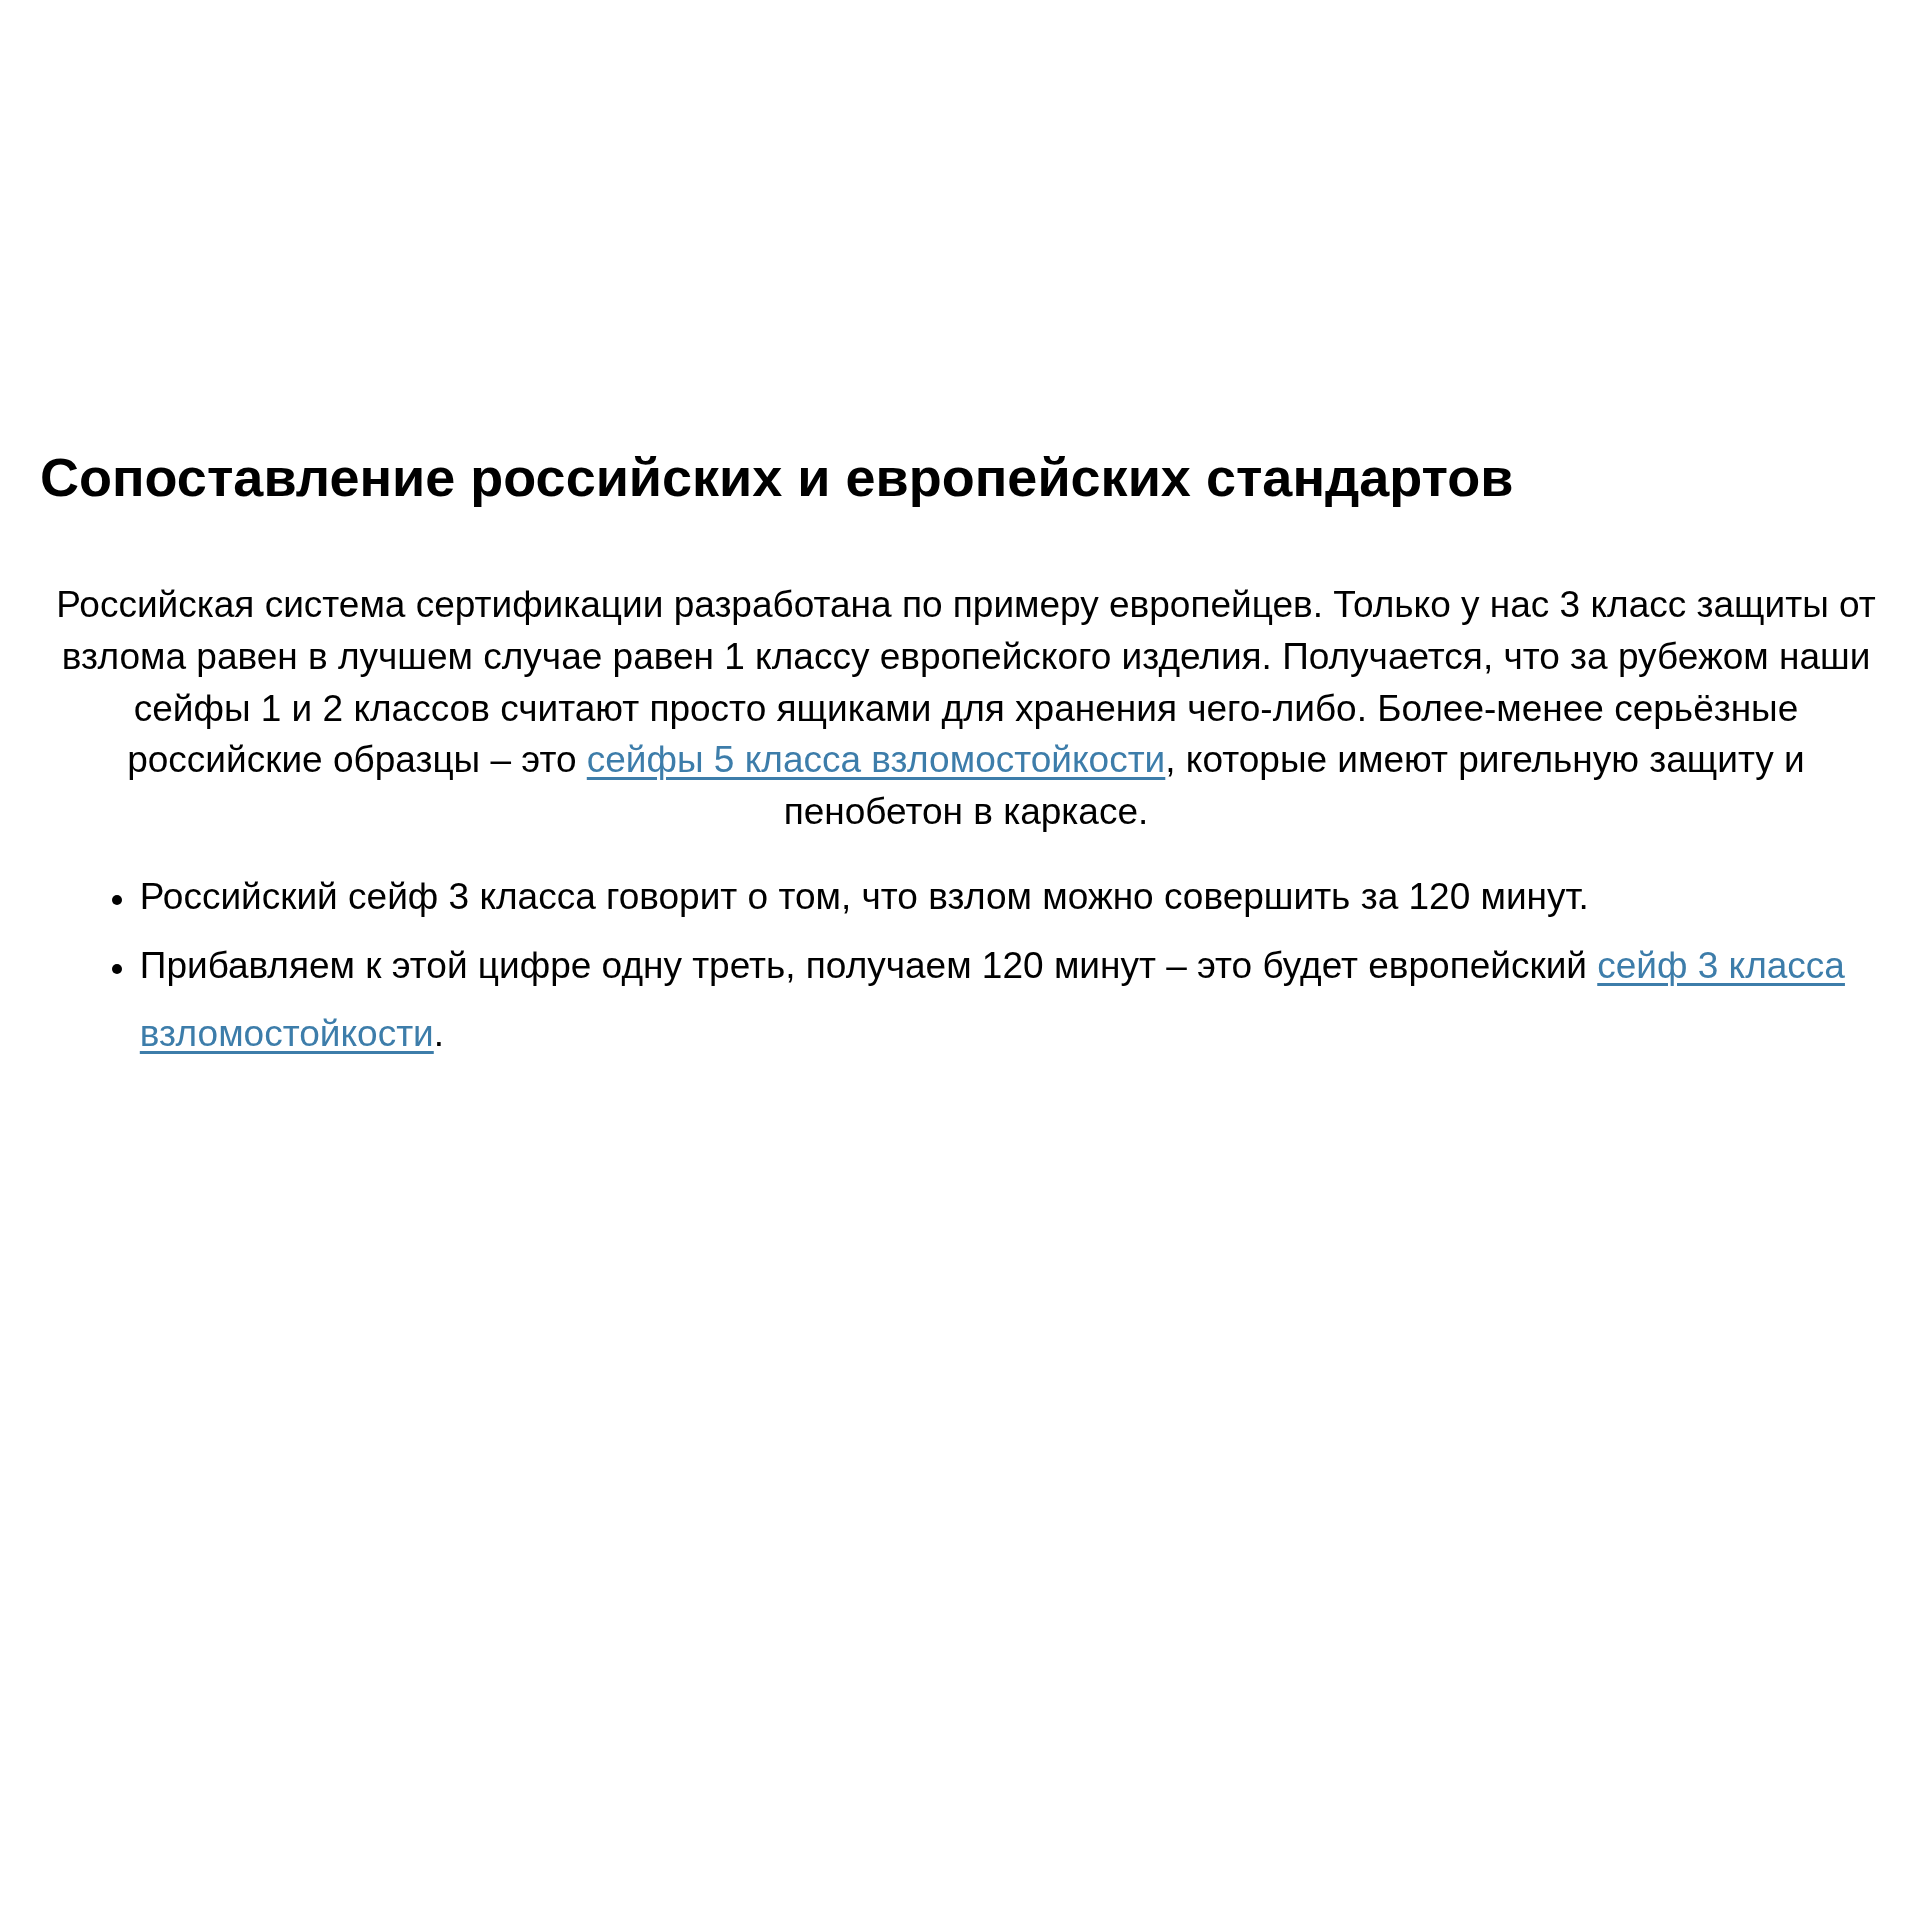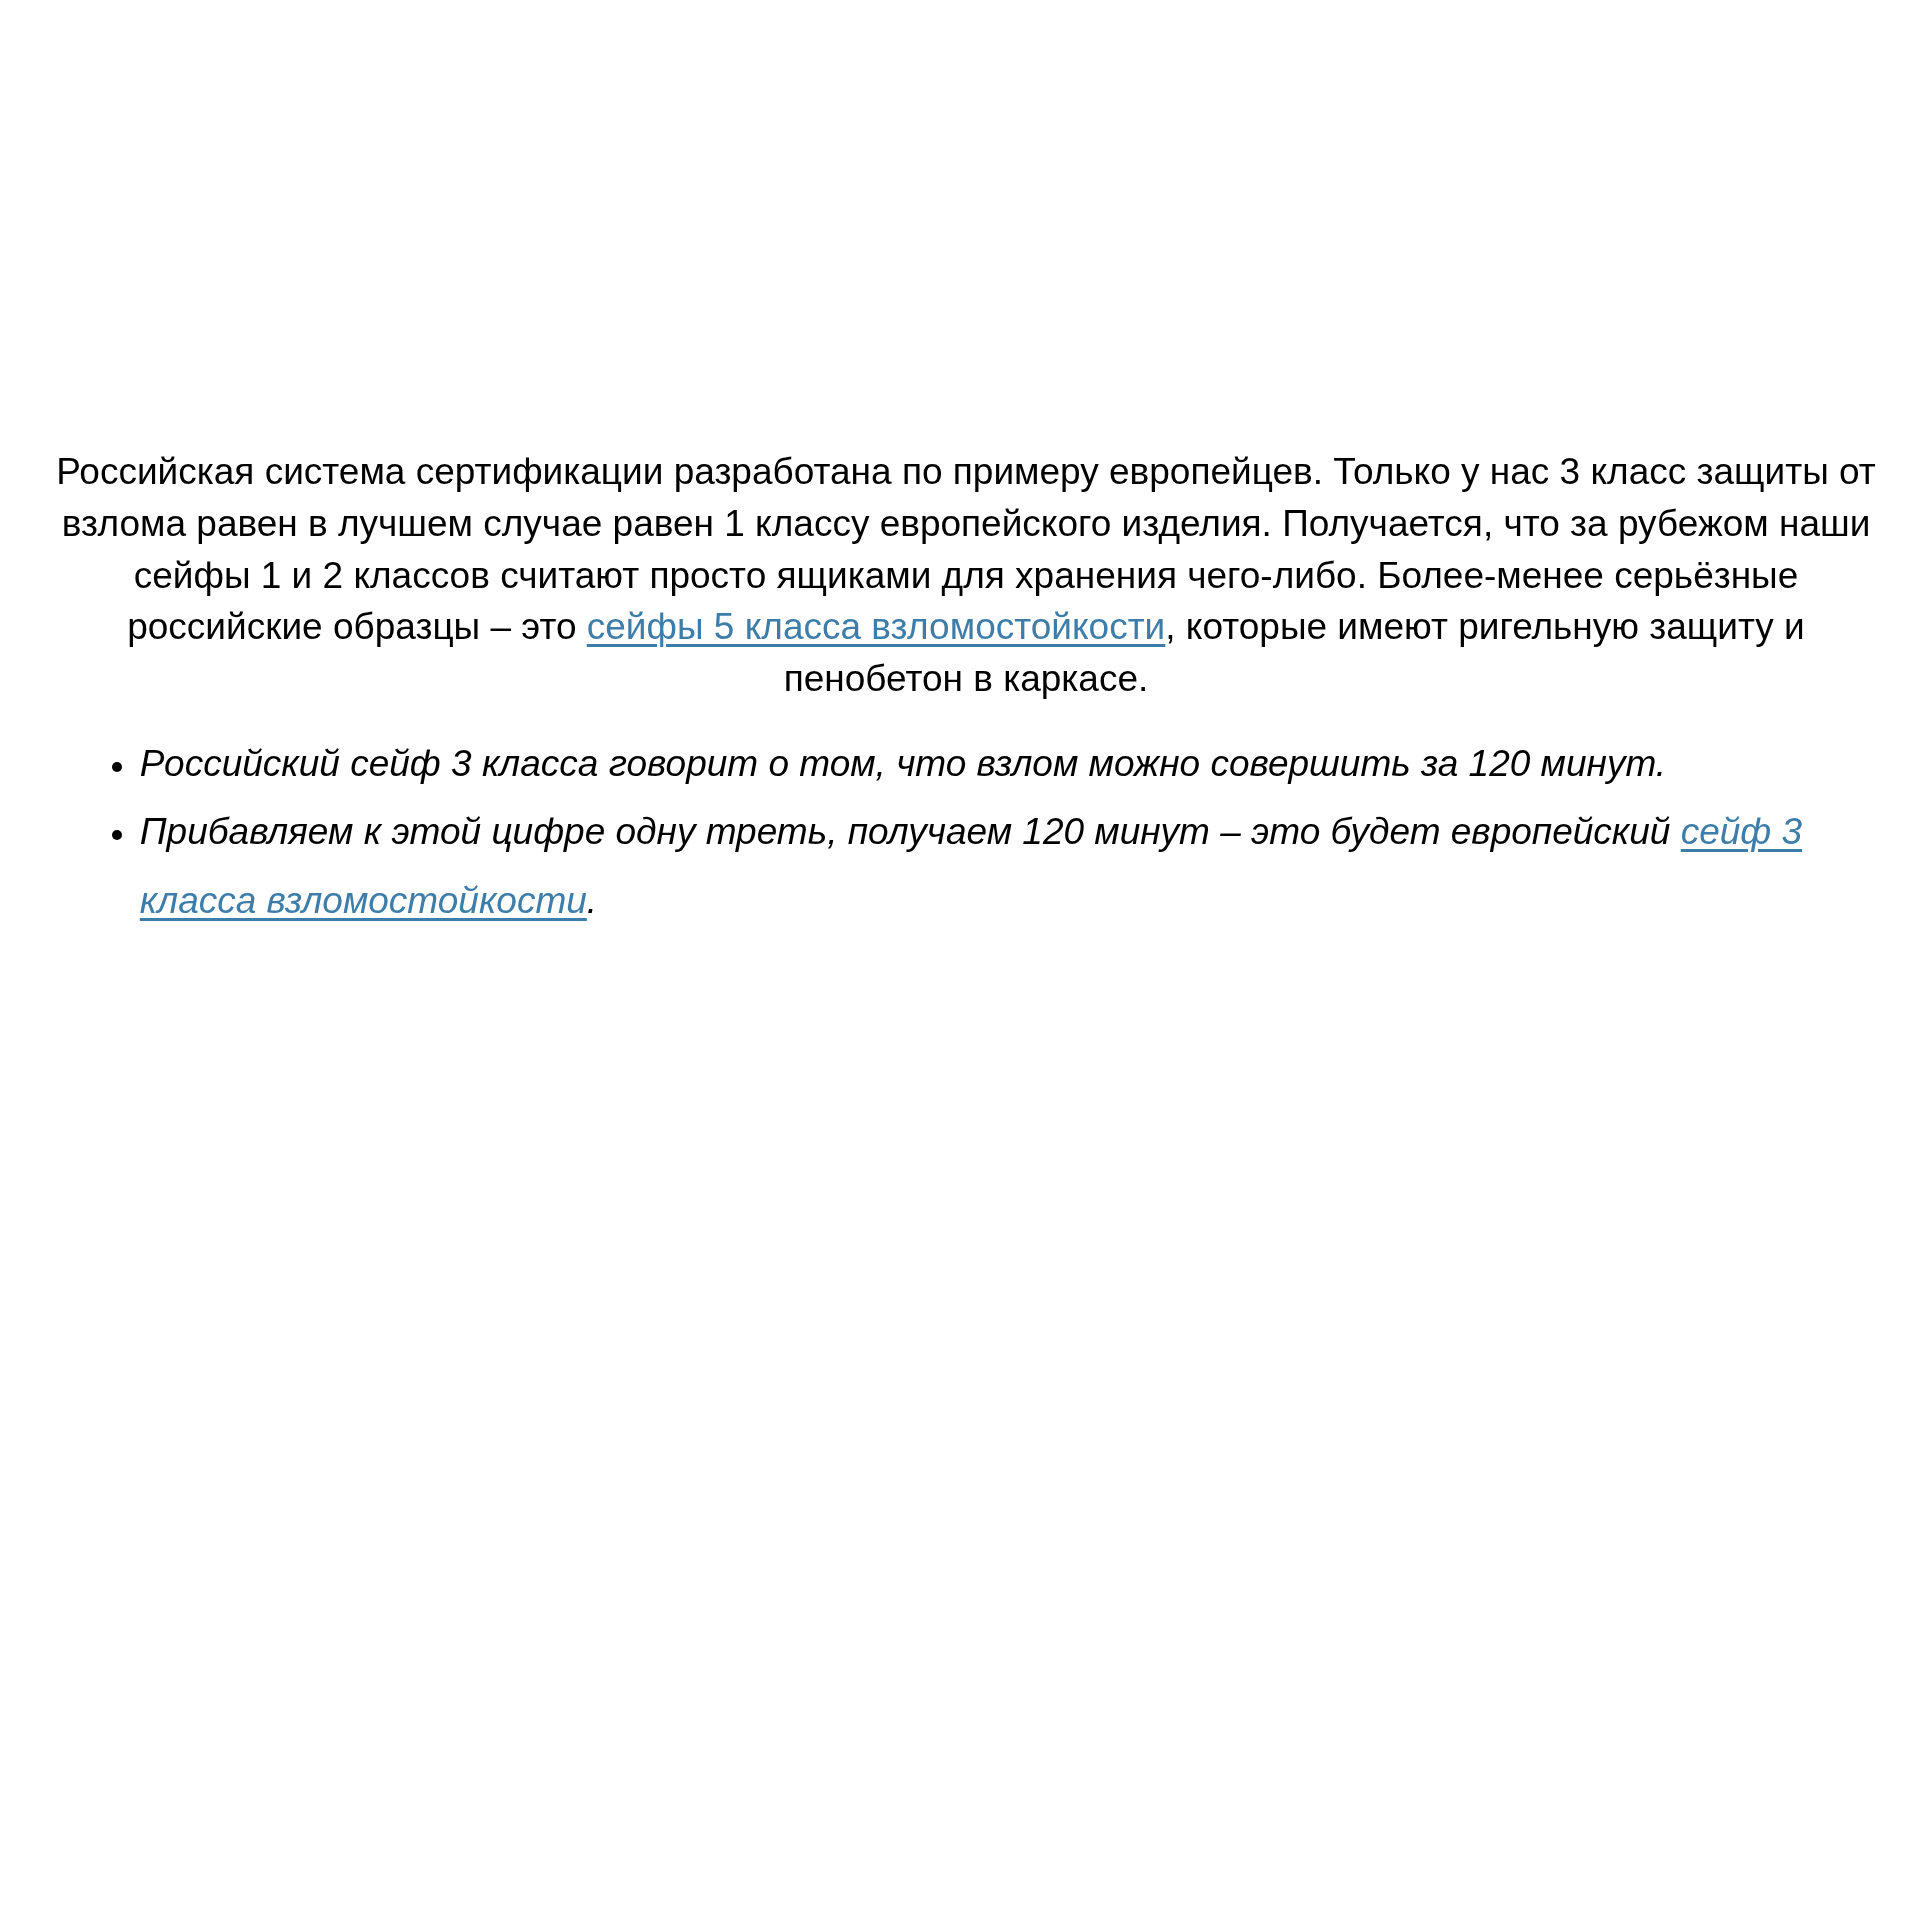--- a/index.html
+++ b/index.html
@@ -34,41 +34,41 @@
   .bullet-list {
     margin: 25px 0 0 0;
     padding: 0 0 0 98px;
     list-style: disc;
   }
   .bullet {
     font-size: 37px;
     line-height: 1.85;
     margin: 0;
     padding-left: 1.8px;
-    font-style: italic;
   }
   .bullet::marker {
     font-size: 32px;
   }
   .spaced {
     margin-top: 173px;
   }
   a.inline-link {
     color: var(--link, #3d7daa);
     text-decoration: underline;
     text-decoration-thickness: 2.7px;
     text-underline-offset: 5.3px;
     cursor: pointer;
   }
 </style>
 </head>
 <body>
 
 <div class="page">
 
+  <h2 class="heading">Сопоставление российских и европейских стандартов</h2>
 
   <p class="para"><span>Российская система сертификации разработана по примеру европейцев. Только у нас 3 класс защиты от взлома равен в лучшем случае равен 1 классу европейского изделия. Получается, что за рубежом наши сейфы 1 и 2 классов считают просто ящиками для хранения чего-либо. Более-менее серьёзные российские образцы – это </span><a class="inline-link" href="#">сейфы 5 класса взломостойкости</a><span>, которые имеют ригельную защиту и пенобетон в каркасе.</span></p>
 
 
   <ul class="bullet-list">
     <li class="bullet"><span>Российский сейф 3 класса говорит о том, что взлом можно совершить за 120 минут.</span></li>
     <li class="bullet"><span>Прибавляем к этой цифре одну треть, получаем 120 минут – это будет европейский </span><a class="inline-link" href="#">сейф 3 класса взломостойкости</a><span>.</span></li>
   </ul>
 
 

